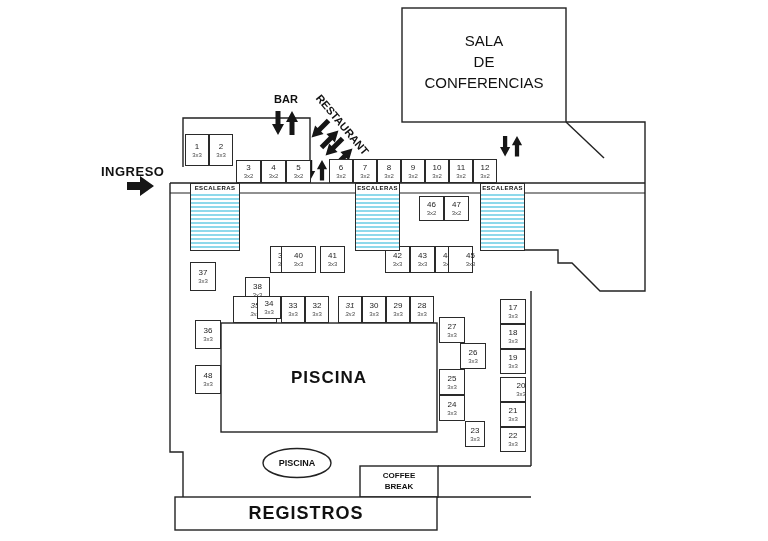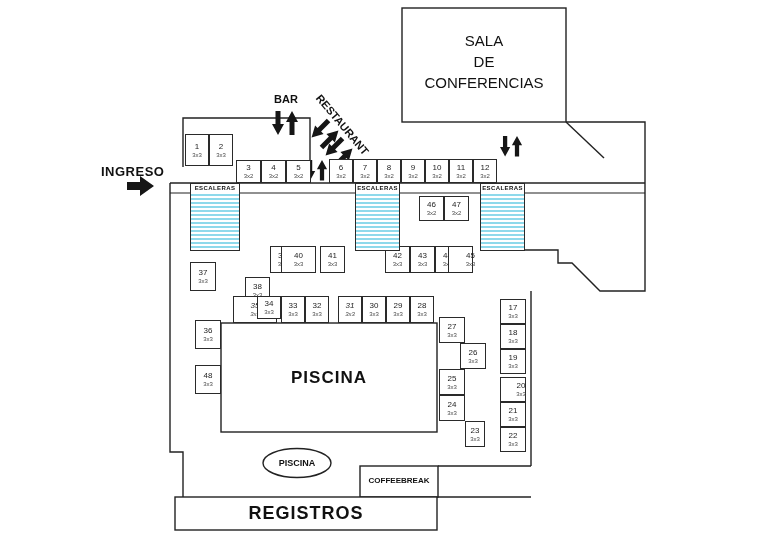--- a/index.html
+++ b/index.html
@@ -28,21 +28,21 @@
     position:absolute;top:0;left:0;right:0;background:#ffffff;color:#111;
     font-size:6px;font-weight:bold;text-align:center;padding:1px 0;letter-spacing:.4px;
   }
   .label{position:absolute;z-index:3;color:#111;white-space:nowrap;}
   #lbl-ingreso{left:101px;top:164px;font-size:13px;font-weight:bold;letter-spacing:.5px;}
   #lbl-bar{left:274px;top:93px;font-size:11px;font-weight:bold;}
   #lbl-restaurant{left:323px;top:92px;font-size:11px;font-weight:bold;transform:rotate(50deg);transform-origin:0 0;}
   #lbl-conference{left:402px;top:30px;width:164px;text-align:center;font-size:15px;font-weight:normal;line-height:1.4;white-space:normal;}
   #lbl-piscina{left:221px;top:323px;width:216px;height:109px;display:flex;align-items:center;justify-content:center;font-size:17px;font-weight:bold;letter-spacing:1px;}
   #lbl-piscina-oval{left:263px;top:449px;width:68px;height:28px;display:flex;align-items:center;justify-content:center;font-size:9px;font-weight:bold;}
-  #lbl-coffee{left:360px;top:466px;width:78px;height:31px;display:flex;flex-direction:row;align-items:center;justify-content:center;font-size:8px;font-weight:600;line-height:1.35;text-align:center;}
+  #lbl-coffee{left:360px;top:466px;width:78px;height:31px;display:flex;flex-direction:column;align-items:center;justify-content:center;font-size:8px;font-weight:600;line-height:1.35;text-align:center;}
   #lbl-registros{left:175px;top:497px;width:262px;height:33px;display:flex;align-items:center;justify-content:center;font-size:18px;font-weight:bold;letter-spacing:1px;}
 </style>
 </head>
 <body>
 
 <div id="plan">
 
   <svg id="walls" width="768" height="541" viewBox="0 0 768 541">
     <defs>
       <g id="dblarrow">

